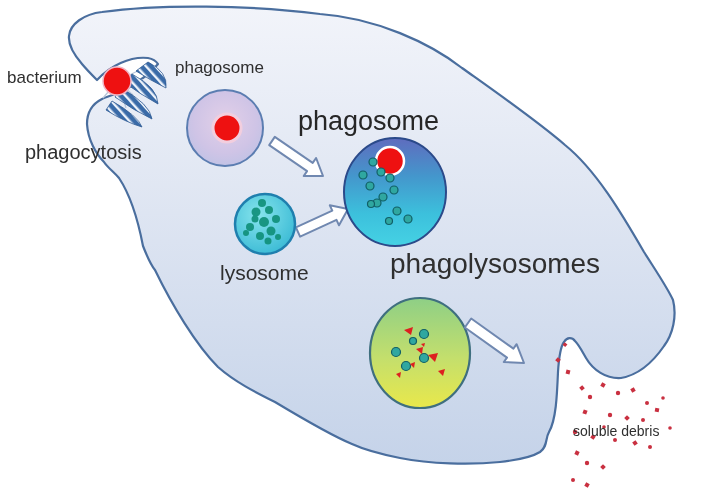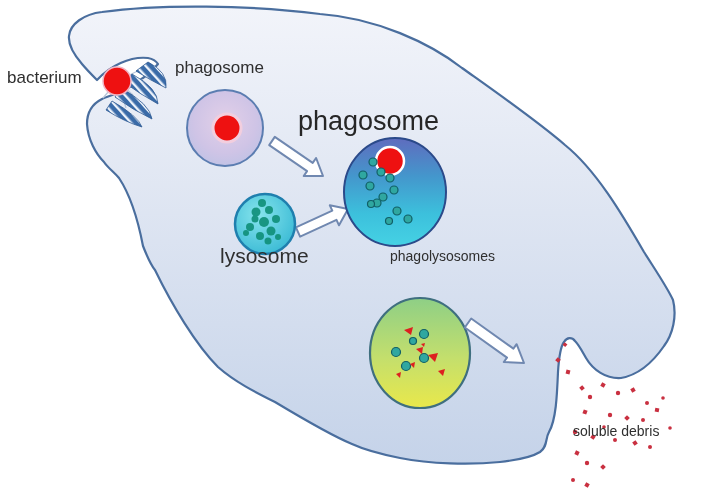--- a/index.html
+++ b/index.html
@@ -10,22 +10,22 @@
   #stage{position:absolute;left:0;top:0;width:720px;height:504px;}
   svg{position:absolute;left:0;top:0;}
   .lbl{
     position:absolute;color:#2f2f2f;white-space:nowrap;line-height:1.05;
     -webkit-user-select:none;user-select:none;z-index:5;
   }
   .lbl-bacterium{left:7px;top:69px;font-size:17px;}
   .lbl-receptors{left:175px;top:59px;font-size:17px;}
   .lbl-phagosome{left:275px;top:107px;font-size:27px;color:#262626;margin-left:23px;}
   .lbl-phagocytosis{left:25px;top:142px;font-size:20px;}
-  .lbl-lysosome{left:220px;top:245px;font-size:21px;}
-  .lbl-phagolysosomes{left:390px;top:249px;font-size:14px;}
+  .lbl-lysosome{left:220px;top:262px;font-size:21px;}
+  .lbl-phagolysosomes{left:390px;top:249px;font-size:28px;}
   .lbl-soluble-debris{left:573px;top:424px;font-size:14px;}
   .lbl-exocytosis{left:547px;top:467px;font-size:22px;}
 </style>
 </head>
 <body>
 
 <div id="stage">
 
 <svg width="720" height="504" viewBox="0 0 720 504">
   <defs>
@@ -181,17 +181,18 @@
     <circle cx="663" cy="398" r="1.8"></circle>
     <circle cx="670" cy="428" r="1.8"></circle>
     <circle cx="604" cy="427" r="1.8"></circle>
     <rect x="563" y="343" width="3.5" height="3.5" transform="rotate(40 565 345)"></rect>
   </g>
 </svg>
 
 <div class="lbl lbl-bacterium">bacterium</div>
 <div class="lbl lbl-receptors">phagosome</div>
 <div class="lbl lbl-phagosome">phagosome</div>
+<div class="lbl lbl-phagocytosis">phagocytosis</div>
 <div class="lbl lbl-lysosome">lysosome</div>
 <div class="lbl lbl-phagolysosomes">phagolysosomes</div>
 <div class="lbl lbl-soluble-debris">soluble debris</div>
 
 </div>
 
 </body></html>

